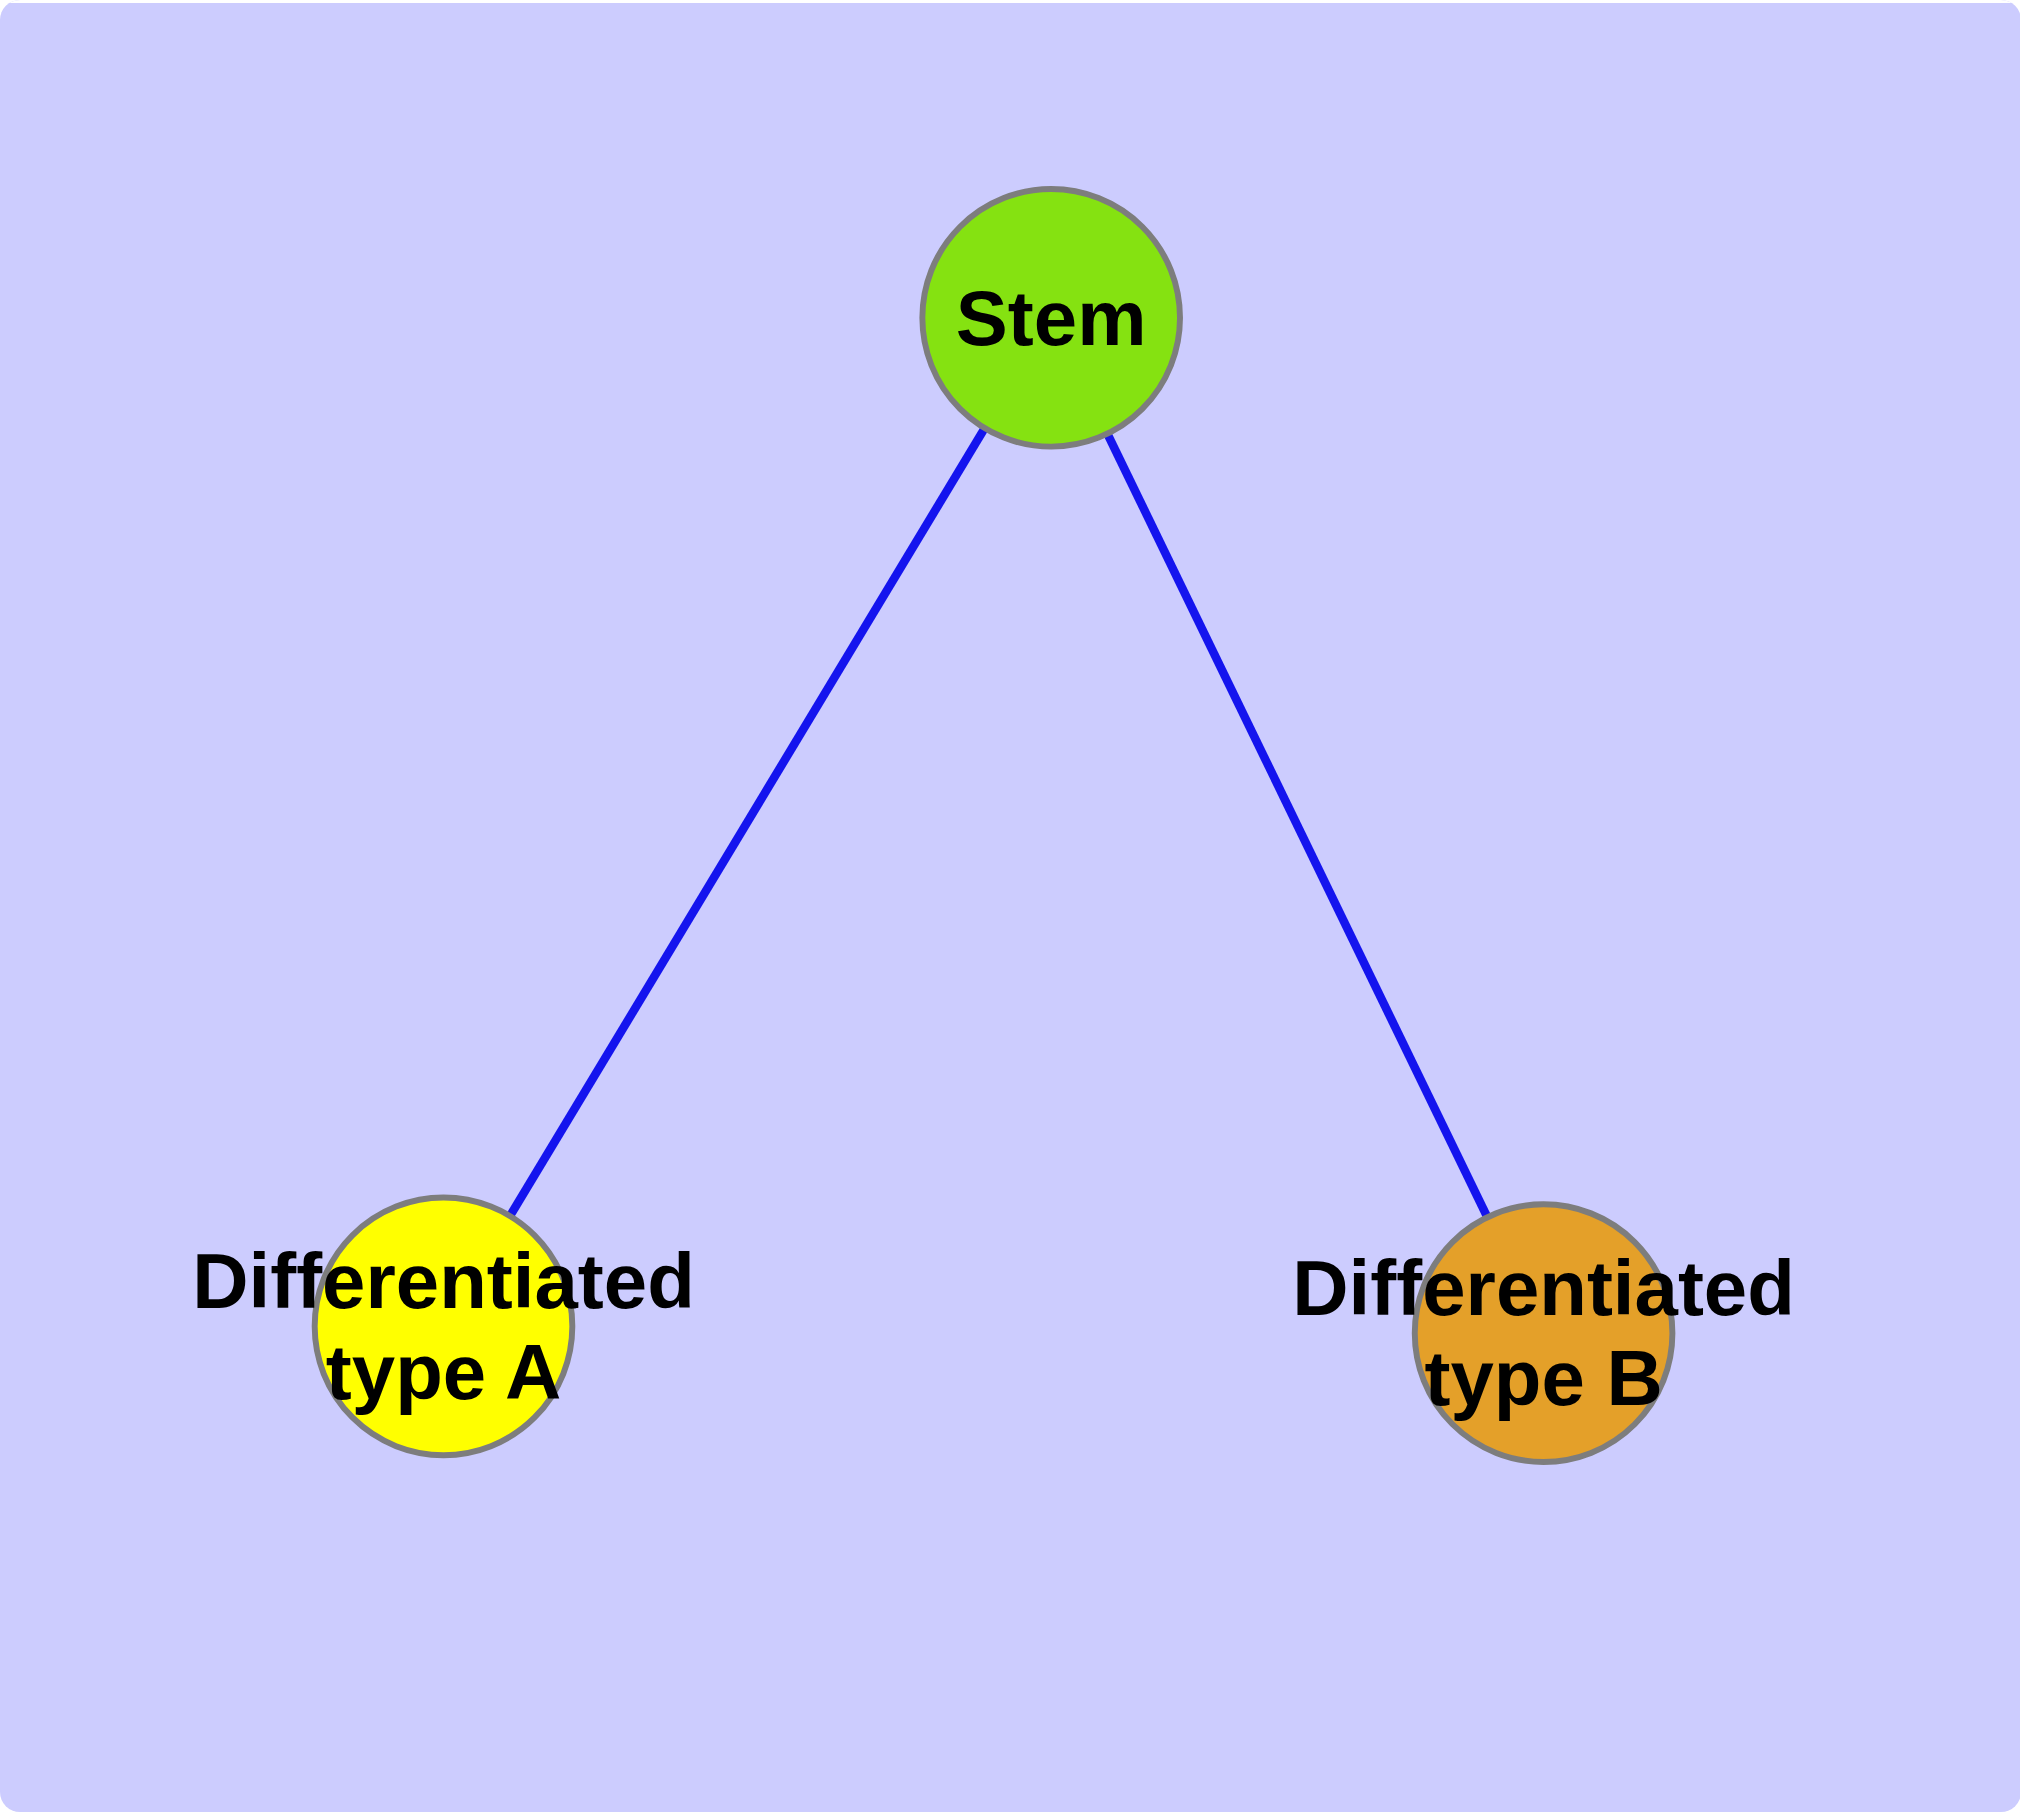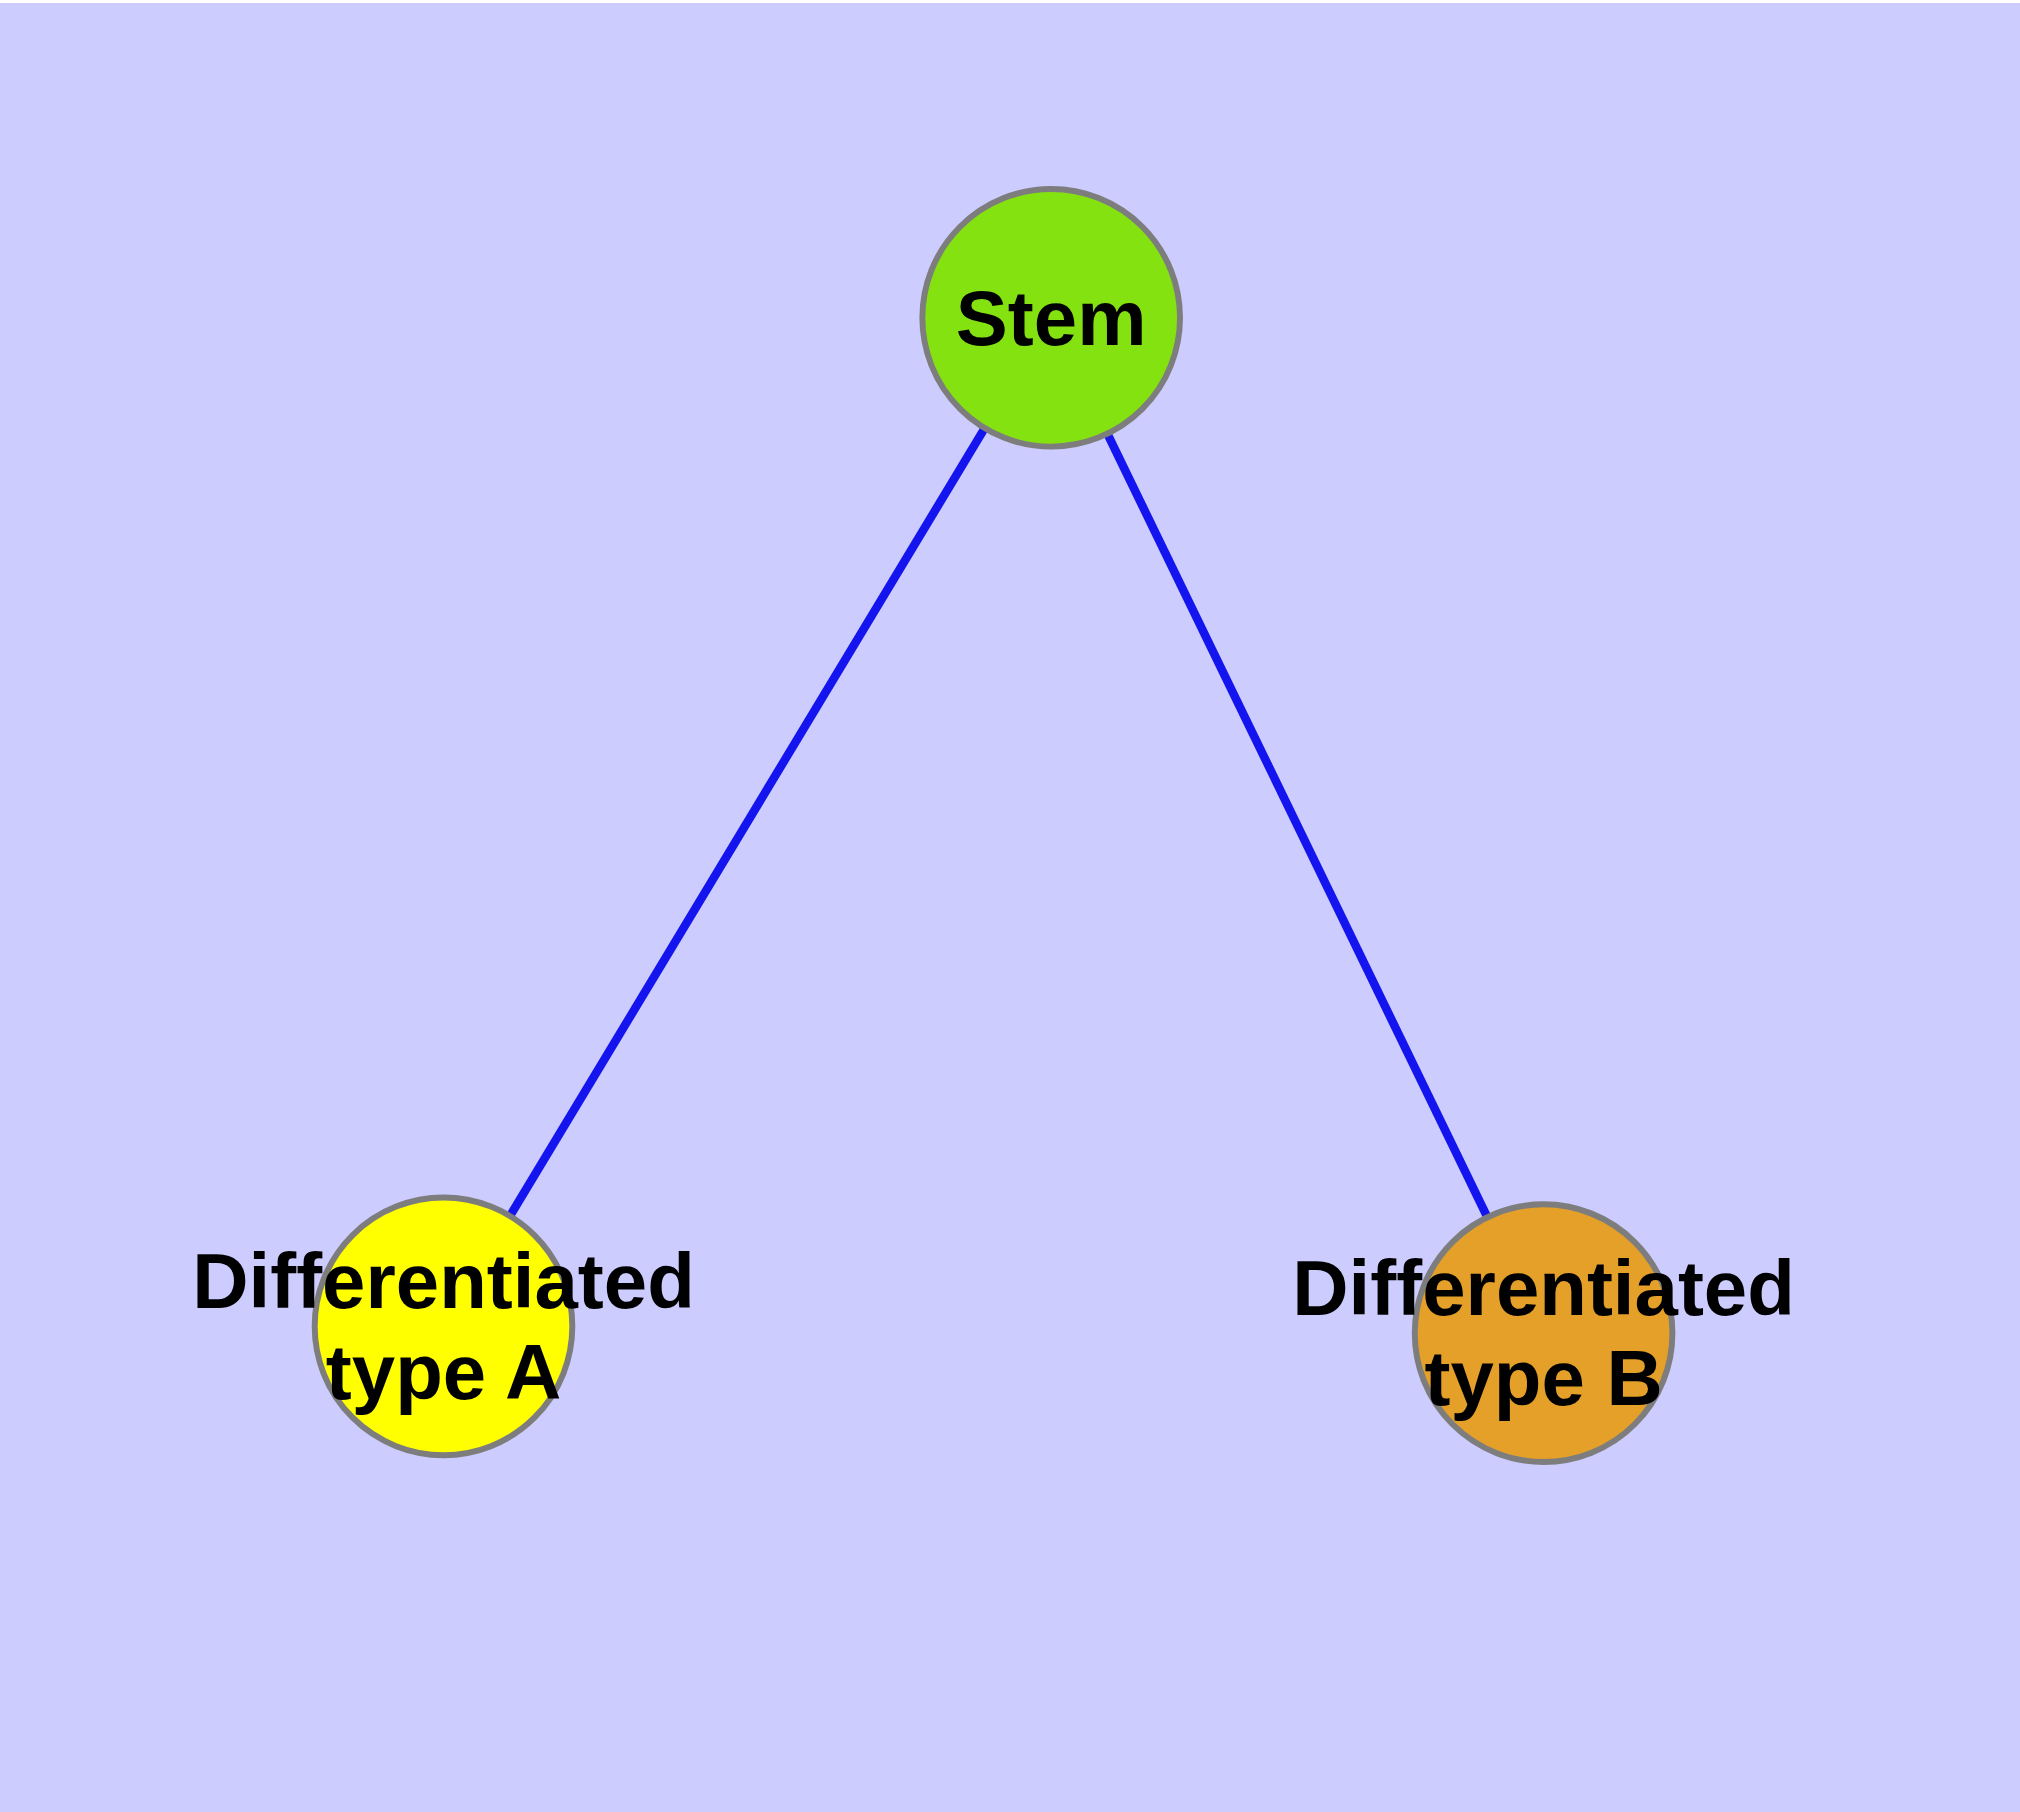--- a/index.html
+++ b/index.html
@@ -30,21 +30,21 @@
   }
   .node-label {
     font-family: "Liberation Sans", sans-serif;
     font-weight: bold;
     text-anchor: middle;
   }
 </style>
 </head>
 <body>
 
-<div class="stage" style="width: 2021px; height: 1812px; background: rgb(204, 204, 254);">
+<div class="stage" style="width: 2021px; height: 1812px; background: rgb(204, 204, 254); border-radius: 20px;">
   <svg class="graph-canvas" xmlns="http://www.w3.org/2000/svg" width="2021" height="1812" viewBox="0 0 2384 2138">
       <line x1="1240" y1="375" x2="523" y2="1565" stroke="#1414EE" stroke-width="10"></line>
       <line x1="1240" y1="375" x2="1821" y2="1573" stroke="#1414EE" stroke-width="10"></line>
       <circle cx="1240" cy="375" r="152" fill="#85E211" stroke="#7D7D7D" stroke-width="7"></circle>
       <circle cx="523" cy="1565" r="152" fill="#FFFF00" stroke="#7D7D7D" stroke-width="7"></circle>
       <circle cx="1821" cy="1573" r="152" fill="#E4A029" stroke="#7D7D7D" stroke-width="7"></circle>
       <text class="node-label" x="1240" fill="#000000" font-size="92" font-weight="bold"><tspan x="1240" y="375" dominant-baseline="central">Stem</tspan></text>
       <text class="node-label" x="523" fill="#000000" font-size="92" font-weight="bold"><tspan x="523" y="1511.5" dominant-baseline="central">Differentiated</tspan><tspan x="523" y="1618.5" dominant-baseline="central">type A</tspan></text>
       <text class="node-label" x="1821" fill="#000000" font-size="92" font-weight="bold"><tspan x="1821" y="1519.5" dominant-baseline="central">Differentiated</tspan><tspan x="1821" y="1626.5" dominant-baseline="central">type B</tspan></text>
     </svg>

